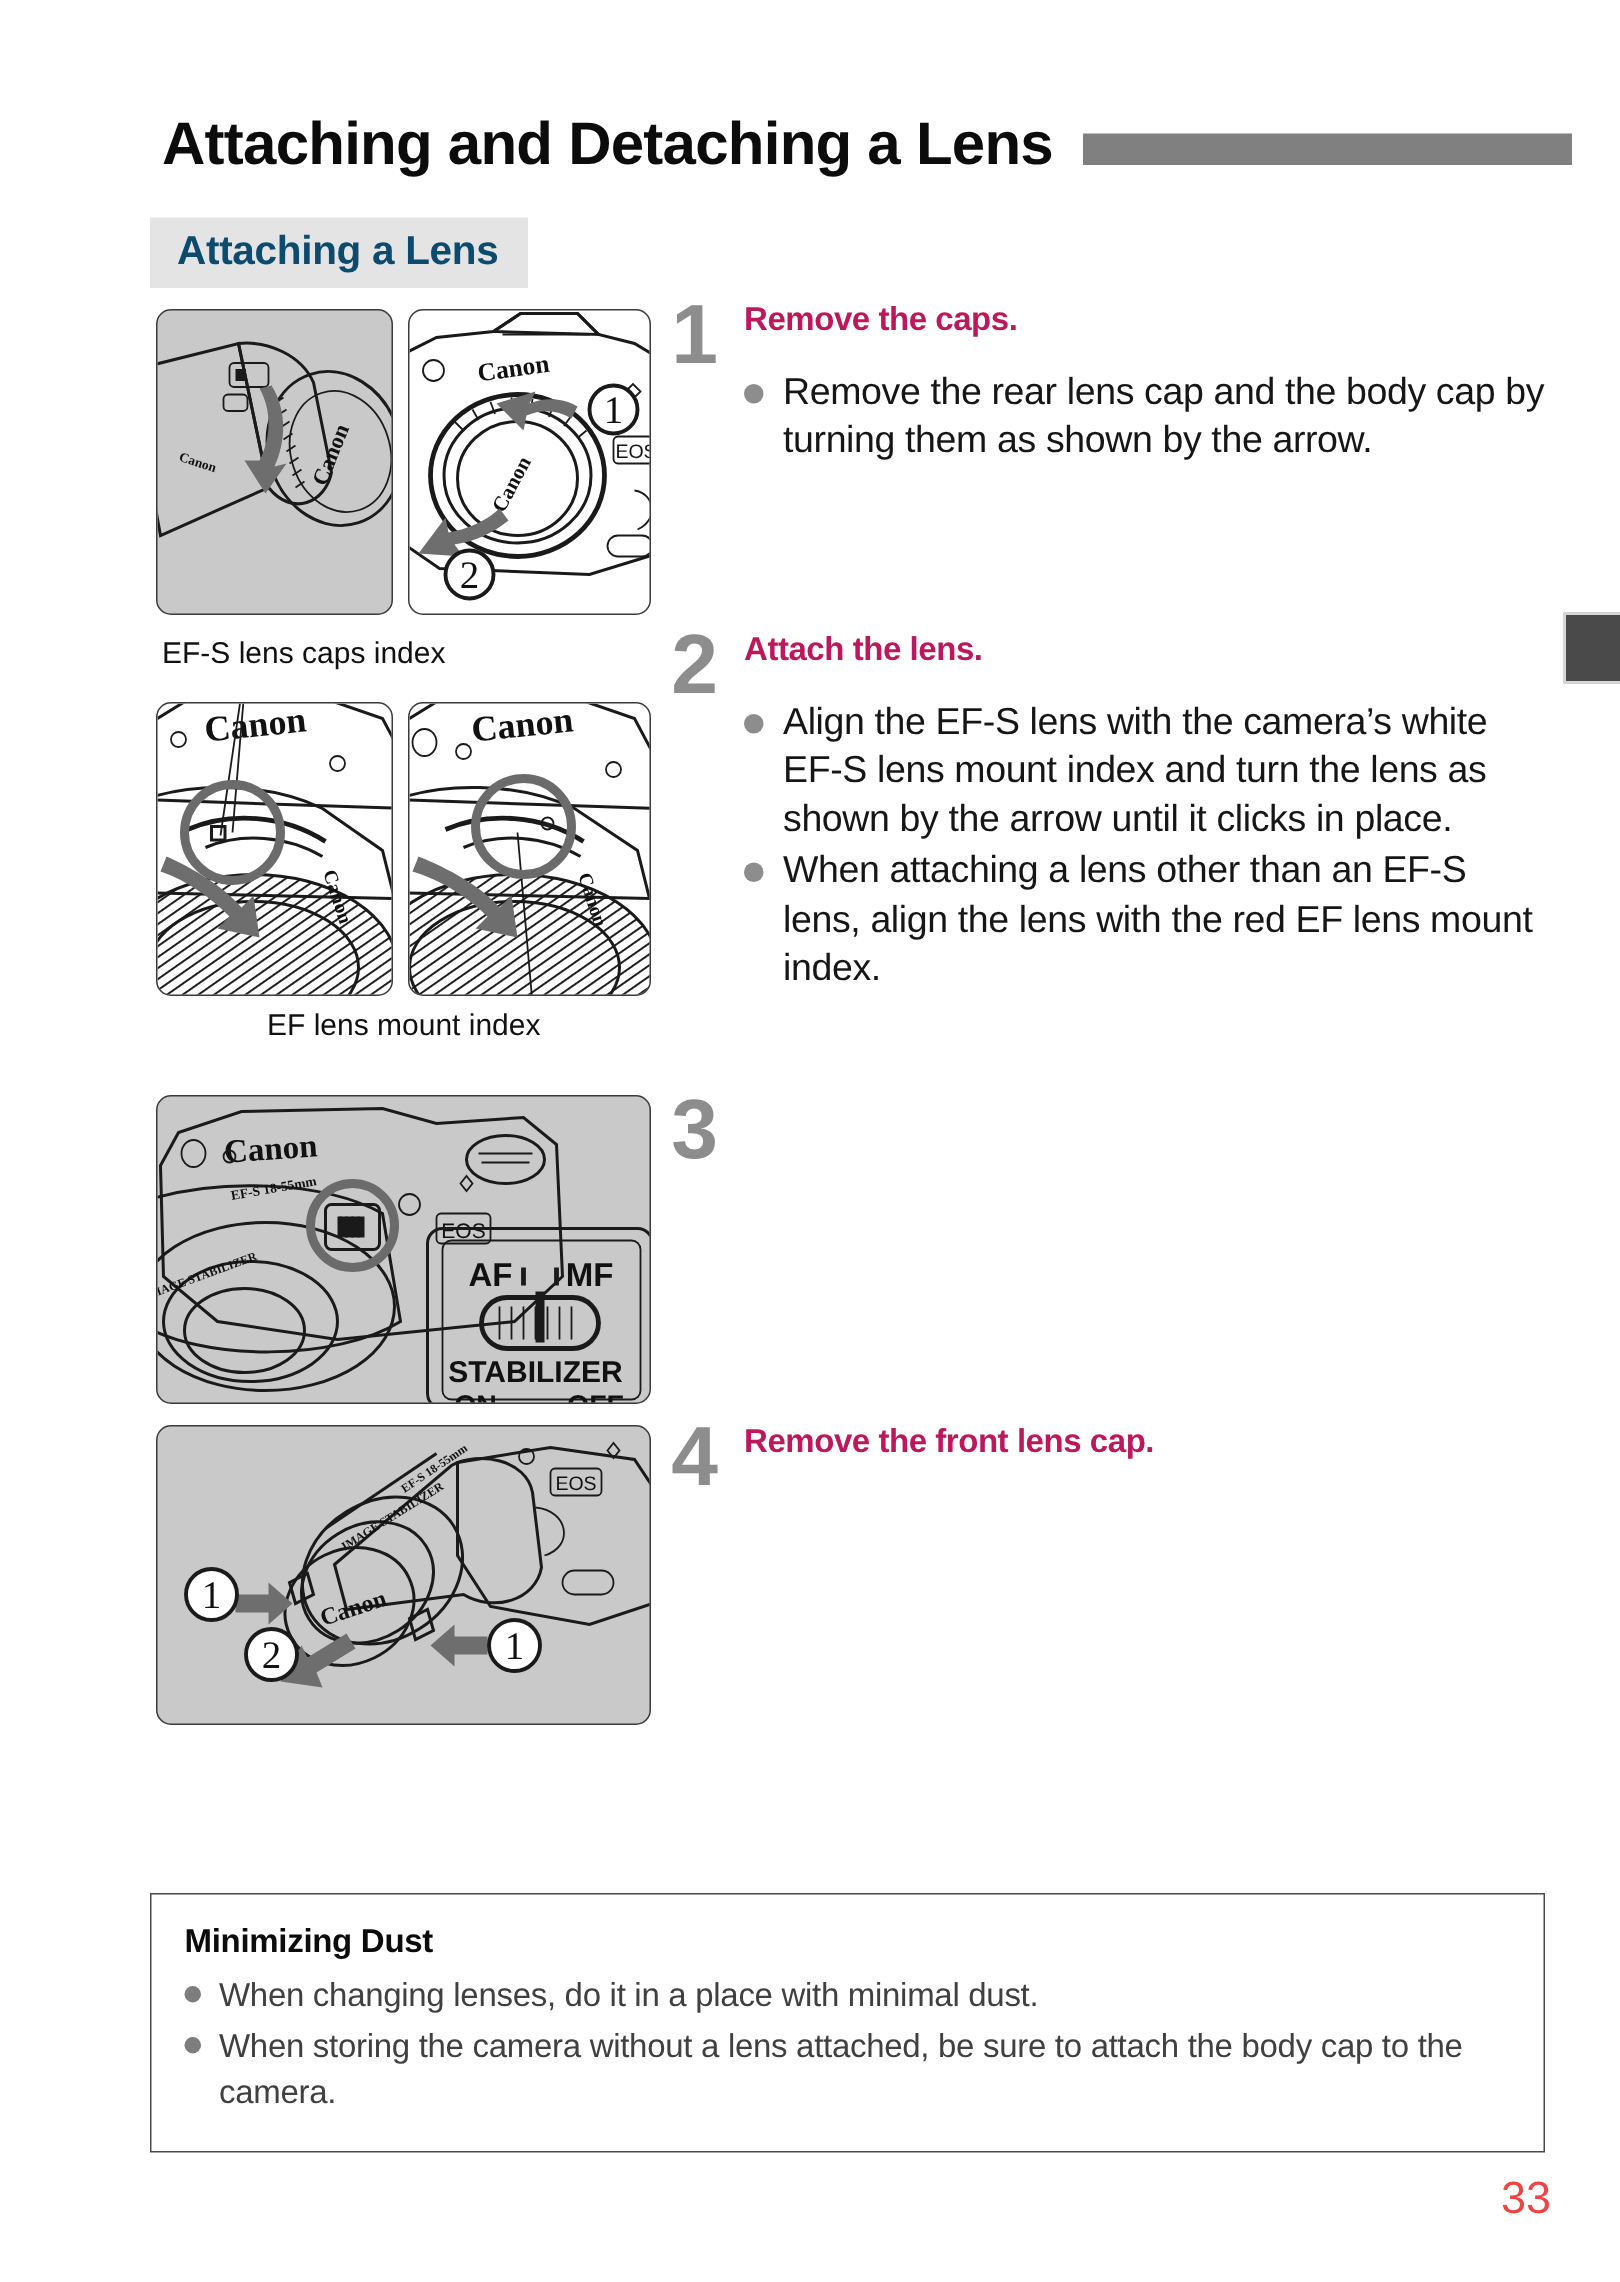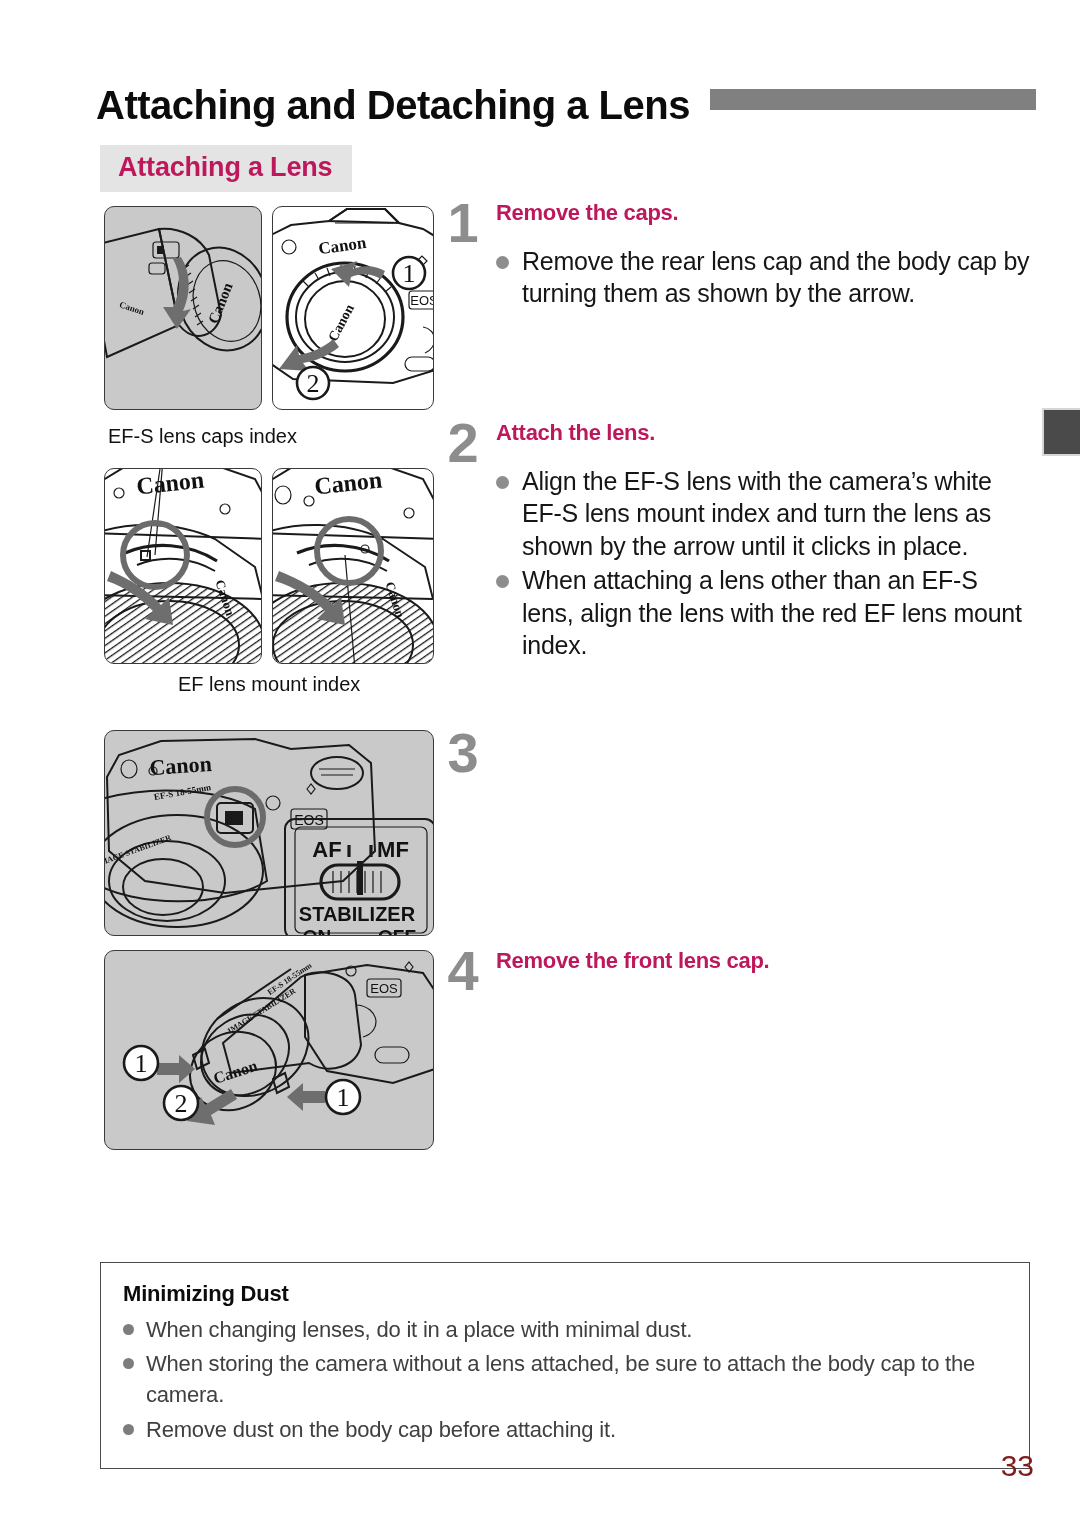--- a/index.html
+++ b/index.html
@@ -12,26 +12,26 @@
     height: 1521px;
     position: relative;
     font-family: "Liberation Sans", sans-serif;
     color: #111111;
     overflow: hidden;
   }
 
   
   .page-header {
     position: absolute;
-    left: 96px;
+    left: 108px;
     top: 68px;
     width: 940px;
     height: 56px;
     display: flex;
-    margin-top: 15px;
+    align-items: center;
   }
   .page-title {
     font-size: 40px;
     font-weight: bold;
     letter-spacing: -0.5px;
     white-space: nowrap;
     color: #0c0c0c;
   }
   .title-rule {
     flex: 1 1 auto;
@@ -44,21 +44,21 @@
 
   
   .subhead {
     position: absolute;
     left: 100px;
     top: 145px;
     background: #e4e4e4;
     padding: 7px 20px 9px 18px;
     font-size: 27px;
     font-weight: bold;
-    color: #be185d;
+    color: #0c4a6e;
     letter-spacing: -0.2px;
   }
 
   
   .edge-tab {
     position: absolute;
     right: 0px;
     top: 408px;
     width: 36px;
     height: 44px;
@@ -177,21 +177,21 @@
     color: #404040;
     letter-spacing: -0.2px;
   }
 
   
   .page-number {
     position: absolute;
     right: 46px;
     bottom: 38px;
     font-size: 30px;
-    color: #7f1d1d;
+    color: #ef4444;
   }
 
   
   svg { display: block; }
   .ln { fill: none; stroke: #1a1a1a; stroke-width: 2; }
   .ln-thin { fill: none; stroke: #1a1a1a; stroke-width: 1.2; }
   .ln-thick { fill: none; stroke: #1a1a1a; stroke-width: 3.2; }
   .arrow-gray { fill: #6e6e6e; }
   .circle-hi { fill: none; stroke: #6b6b6b; stroke-width: 6; }
   .num-circle { fill: #ffffff; stroke: #1a1a1a; stroke-width: 2.6; }
@@ -488,19 +488,15 @@
 <div class="note-box">
   <div class="note-title">Minimizing Dust</div>
   <div class="note-row">
     <span class="note-dot"></span>
     <span class="note-text">When changing lenses, do it in a place with minimal dust.</span>
   </div>
   <div class="note-row">
     <span class="note-dot"></span>
     <span class="note-text">When storing the camera without a lens attached, be sure to attach the body cap to the camera.</span>
   </div>
-  <div class="note-row">
-    <span class="note-dot"></span>
-    <span class="note-text">Remove dust on the body cap before attaching it.</span>
-  </div>
 </div>
 
 <div class="page-number">33</div>
 
 </body></html>

